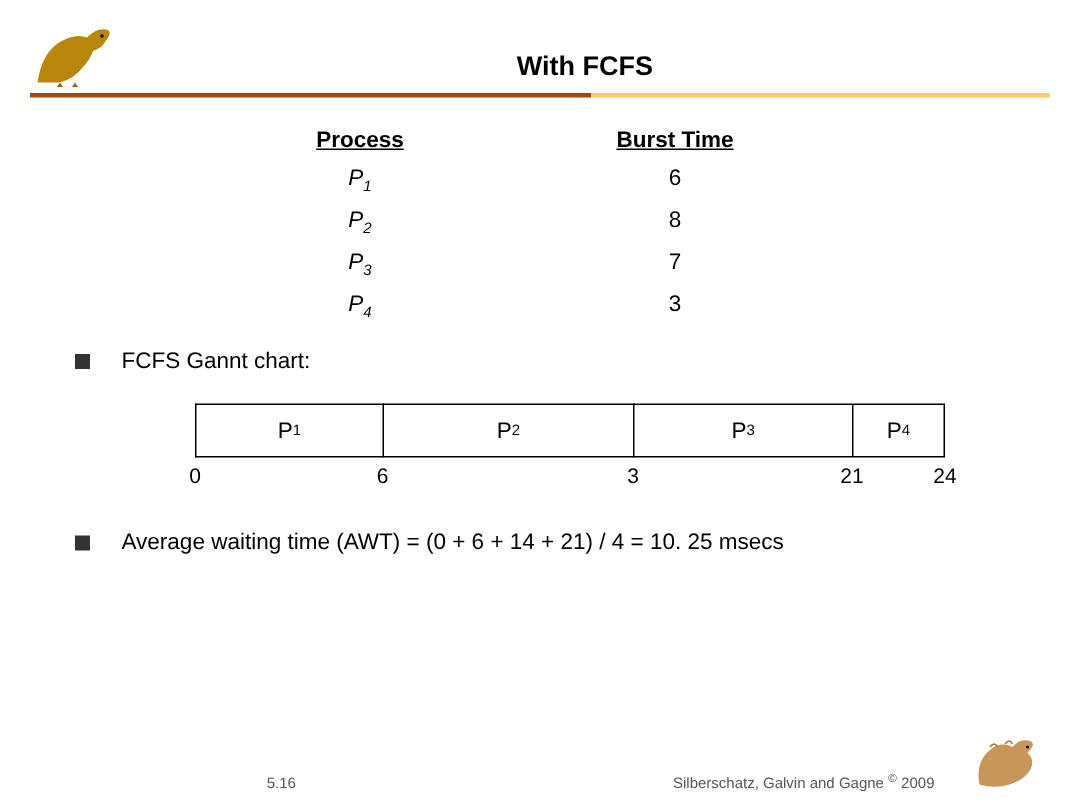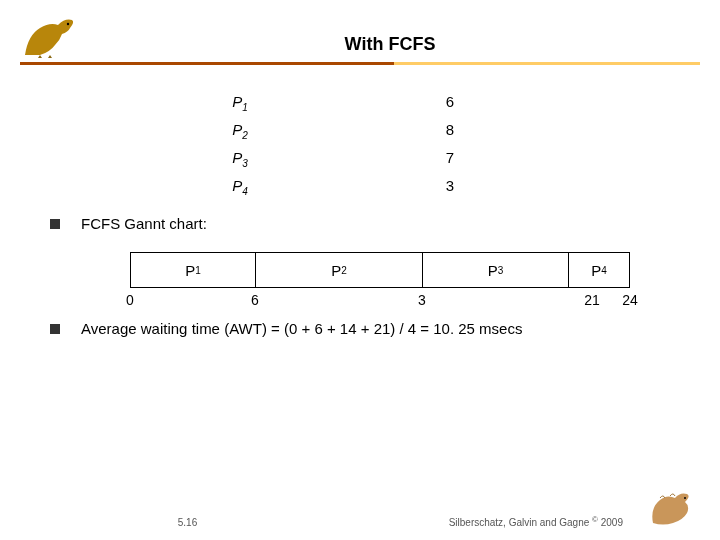--- a/index.html
+++ b/index.html
@@ -109,21 +109,21 @@
     position: relative;
     height: 20px;
     font-size: 14px;
   }
   .tick {
     position: absolute;
     top: 4px;
     transform: translateX(-50%);
   }
   .awt-row {
-    margin-top: 12px;
+    margin-top: 28px;
   }
   .footer {
     position: absolute;
     bottom: 12px;
     left: 0;
     right: 0;
     padding: 0 15px;
     display: flex;
     align-items: flex-end;
     justify-content: space-between;
@@ -145,20 +145,24 @@
     <path d="M20 45 L18 48 L22 48 Z M30 45 L28 48 L32 48 Z" fill="#8b6914"></path>
     <circle cx="48" cy="14" r="1.2" fill="#000"></circle>
   </svg>
   <div class="title">With FCFS</div>
 </div>
 <div class="rule"></div>
 
 <div class="content">
 
   <div class="table">
+    <div class="thead">
+      <div class="col-p">Process</div>
+      <div class="col-b">Burst Time</div>
+    </div>
     <div class="trow">
       <div class="col-p"><span>P</span><sub>1</sub></div>
       <div class="col-b">6</div>
     </div>
     <div class="trow">
       <div class="col-p"><span>P</span><sub>2</sub></div>
       <div class="col-b">8</div>
     </div>
     <div class="trow">
       <div class="col-p"><span>P</span><sub>3</sub></div>
@@ -191,21 +195,21 @@
         </div>
       <div class="seg" style="width:62px">
           <span>P</span>
           <sub>4</sub>
         </div>
     </div>
     <div class="ticks">
       <div class="tick" style="left:0px">0</div>
       <div class="tick" style="left:125px">6</div>
       <div class="tick" style="left:292px">3</div>
-      <div class="tick" style="left:462px">21</div>
+      <div class="tick" style="left:438px">21</div>
       <div class="tick" style="left:500px">24</div>
     </div>
   </div>
 
   <div class="bullet-row awt-row">
     <div class="bullet"></div>
     <span>Average waiting time (AWT) = (0 + 6 + 14 + 21) / 4 = 10. 25 msecs</span>
   </div>
 
 </div>

